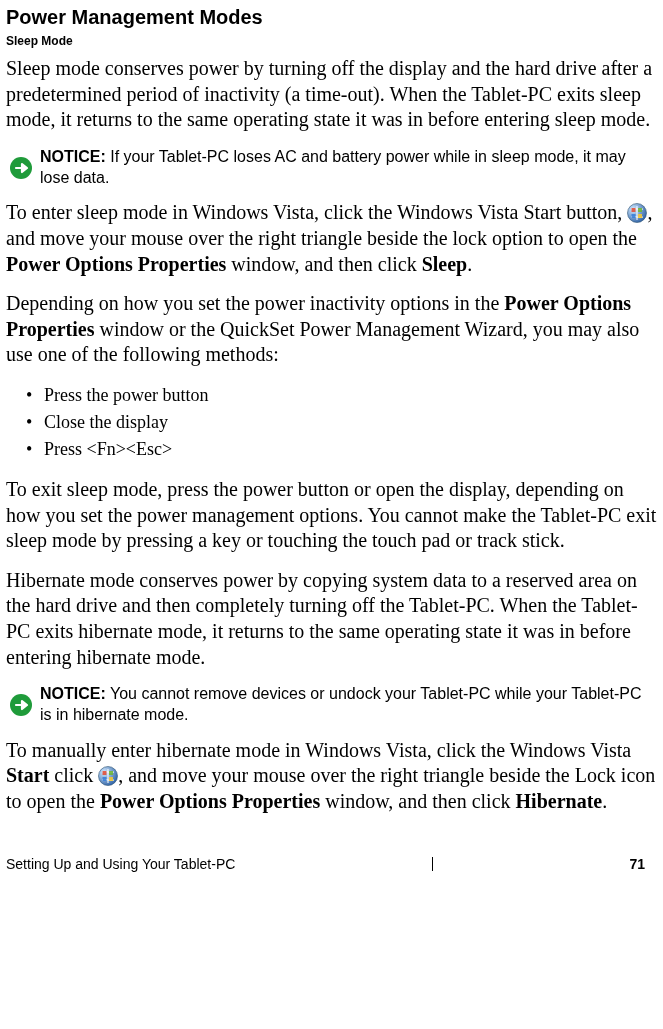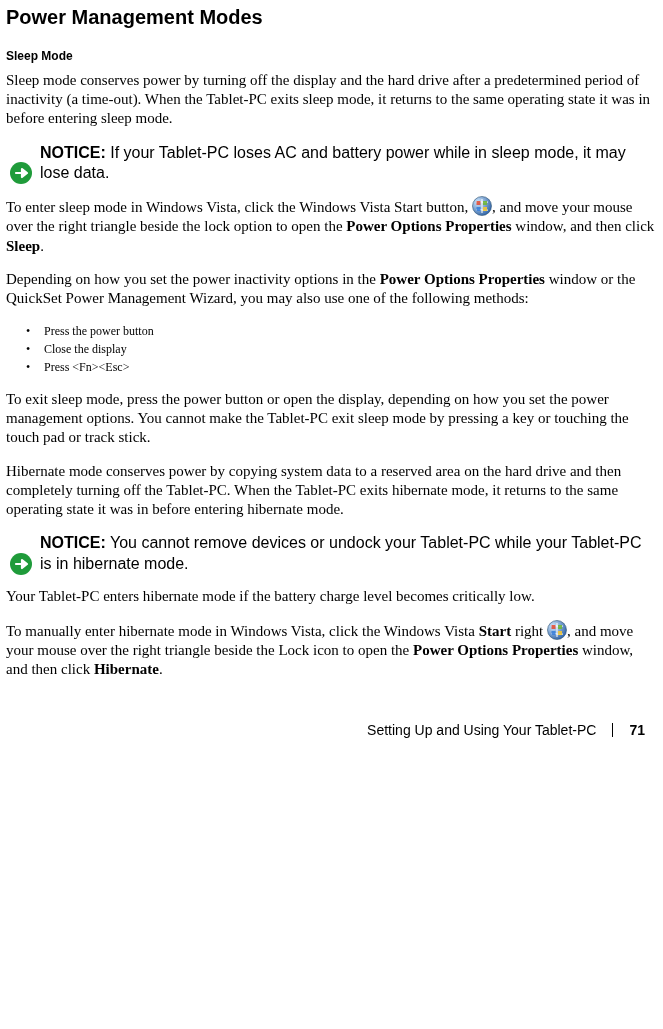--- a/index.html
+++ b/index.html
@@ -11,37 +11,37 @@
     width: 663px;
   }
   .page {
     padding: 4px 6px 20px 6px;
     box-sizing: border-box;
   }
   .h1 {
     font-family: Arial, Helvetica, sans-serif;
     font-weight: 700;
     font-size: 20px;
-    margin: 2px 0 20px 0;
+    margin: 2px 0 5px 0;
   }
   .h2 {
     font-family: Arial, Helvetica, sans-serif;
     font-weight: 700;
     font-size: 12px;
     margin: 0 0 8px 0;
   }
   p {
-    font-size: 15px;
+    font-size: 20px;
     line-height: 1.28;
     margin: 0 0 14px 0;
   }
   .bold-inline { font-weight: 700; }
   .notice {
     display: flex;
-    align-items: flex-end;
+    align-items: center;
     margin: 0 0 12px 0;
     padding-left: 4px;
   }
   .notice .icon {
     flex: 0 0 auto;
     width: 22px;
     height: 22px;
     margin-right: 8px;
     margin-top: 1px;
   }
@@ -49,40 +49,40 @@
     font-family: Arial, Helvetica, sans-serif;
     font-size: 16px;
     line-height: 1.3;
   }
   .nlabel { font-weight: 700; }
   ul {
     margin: 0 0 14px 0;
     padding-left: 38px;
   }
   li {
-    font-size: 12px;
+    font-size: 18px;
     line-height: 1.5;
     list-style: none;
     position: relative;
   }
   li::before {
     content: "•";
     position: absolute;
     left: -18px;
     top: 0;
   }
   .orb {
     display: inline-block;
     vertical-align: -4px;
     width: 20px;
     height: 20px;
   }
   .footer {
     display: flex;
-    justify-content: flex-end;
+    justify-content: space-between;
     align-items: center;
     font-family: Arial, Helvetica, sans-serif;
     font-size: 14px;
     margin-top: 42px;
     padding-right: 12px;
   }
   .footer .sep {
     display: inline-block;
     width: 1px;
     height: 14px;
@@ -144,23 +144,22 @@
   <div class="notice">
     <span class="icon">
       <svg viewBox="0 0 22 22">
         <circle cx="11" cy="11" r="11" fill="#1f9b3a"></circle>
         <path d="M6 11 h6 M12 7 l5 4 -5 4 z" stroke="#fff" stroke-width="2.2" fill="#fff" stroke-linejoin="round" stroke-linecap="round"></path>
       </svg>
     </span>
     <span class="ntext"><span class="nlabel">NOTICE:</span><span> You cannot remove devices or undock your Tablet-PC while your Tablet-PC is in hibernate mode.</span></span>
   </div>
 
-  <p>Your Tablet-PC enters hibernate mode if the battery charge level becomes critically low.</p>
 
-  <p><span>To manually enter hibernate mode in Windows Vista, click the Windows Vista </span><span class="bold-inline">Start</span><span> right </span><span class="orb"><svg viewBox="0 0 20 20">
+  <p><span>To manually enter hibernate mode in Windows Vista, click the Windows Vista </span><span class="bold-inline">Start</span><span> click </span><span class="orb"><svg viewBox="0 0 20 20">
           <defs>
             <radialGradient id="g2" cx="30%" cy="30%" r="80%">
               <stop offset="0%" stop-color="#cfe8ff"></stop>
               <stop offset="100%" stop-color="#2b5fa3"></stop>
             </radialGradient>
           </defs>
           <circle cx="10" cy="10" r="9.5" fill="url(#g2)" stroke="#2b5070" stroke-width="0.6"></circle>
           <path d="M4 6 q3 -1 6 0 q3 1 6 0 M4 14 q3 -1 6 0 q3 1 6 0 M10 3 v14" stroke="#fff" stroke-width="1" fill="none"></path>
           <rect x="4.5" y="5" width="4" height="4" fill="#e0503a" opacity="0.9"></rect>
           <rect x="11" y="5" width="4" height="4" fill="#6fb63a" opacity="0.9"></rect>

